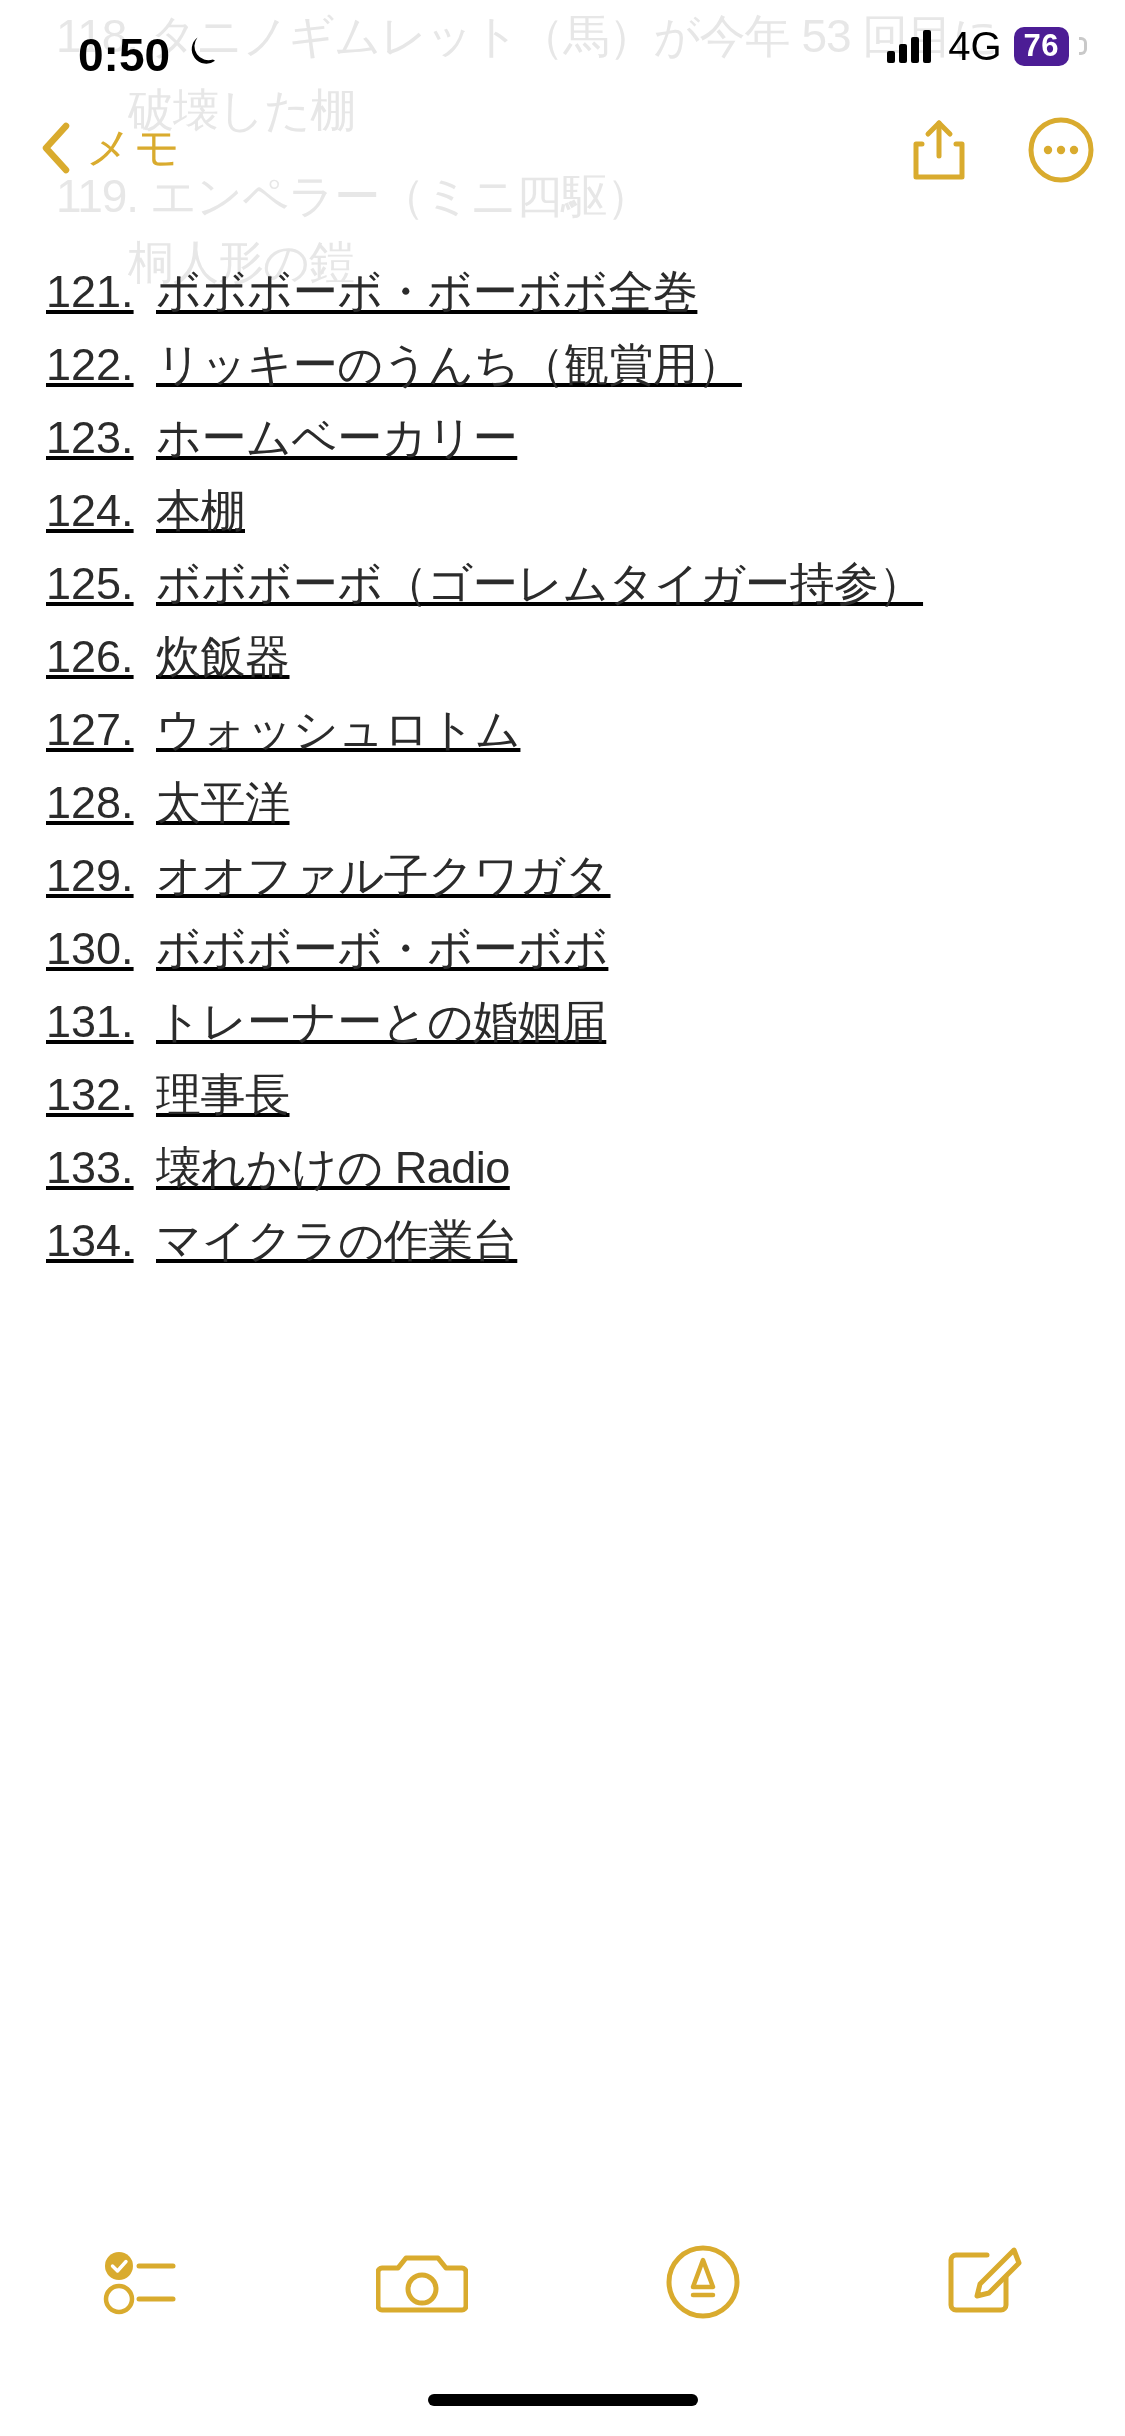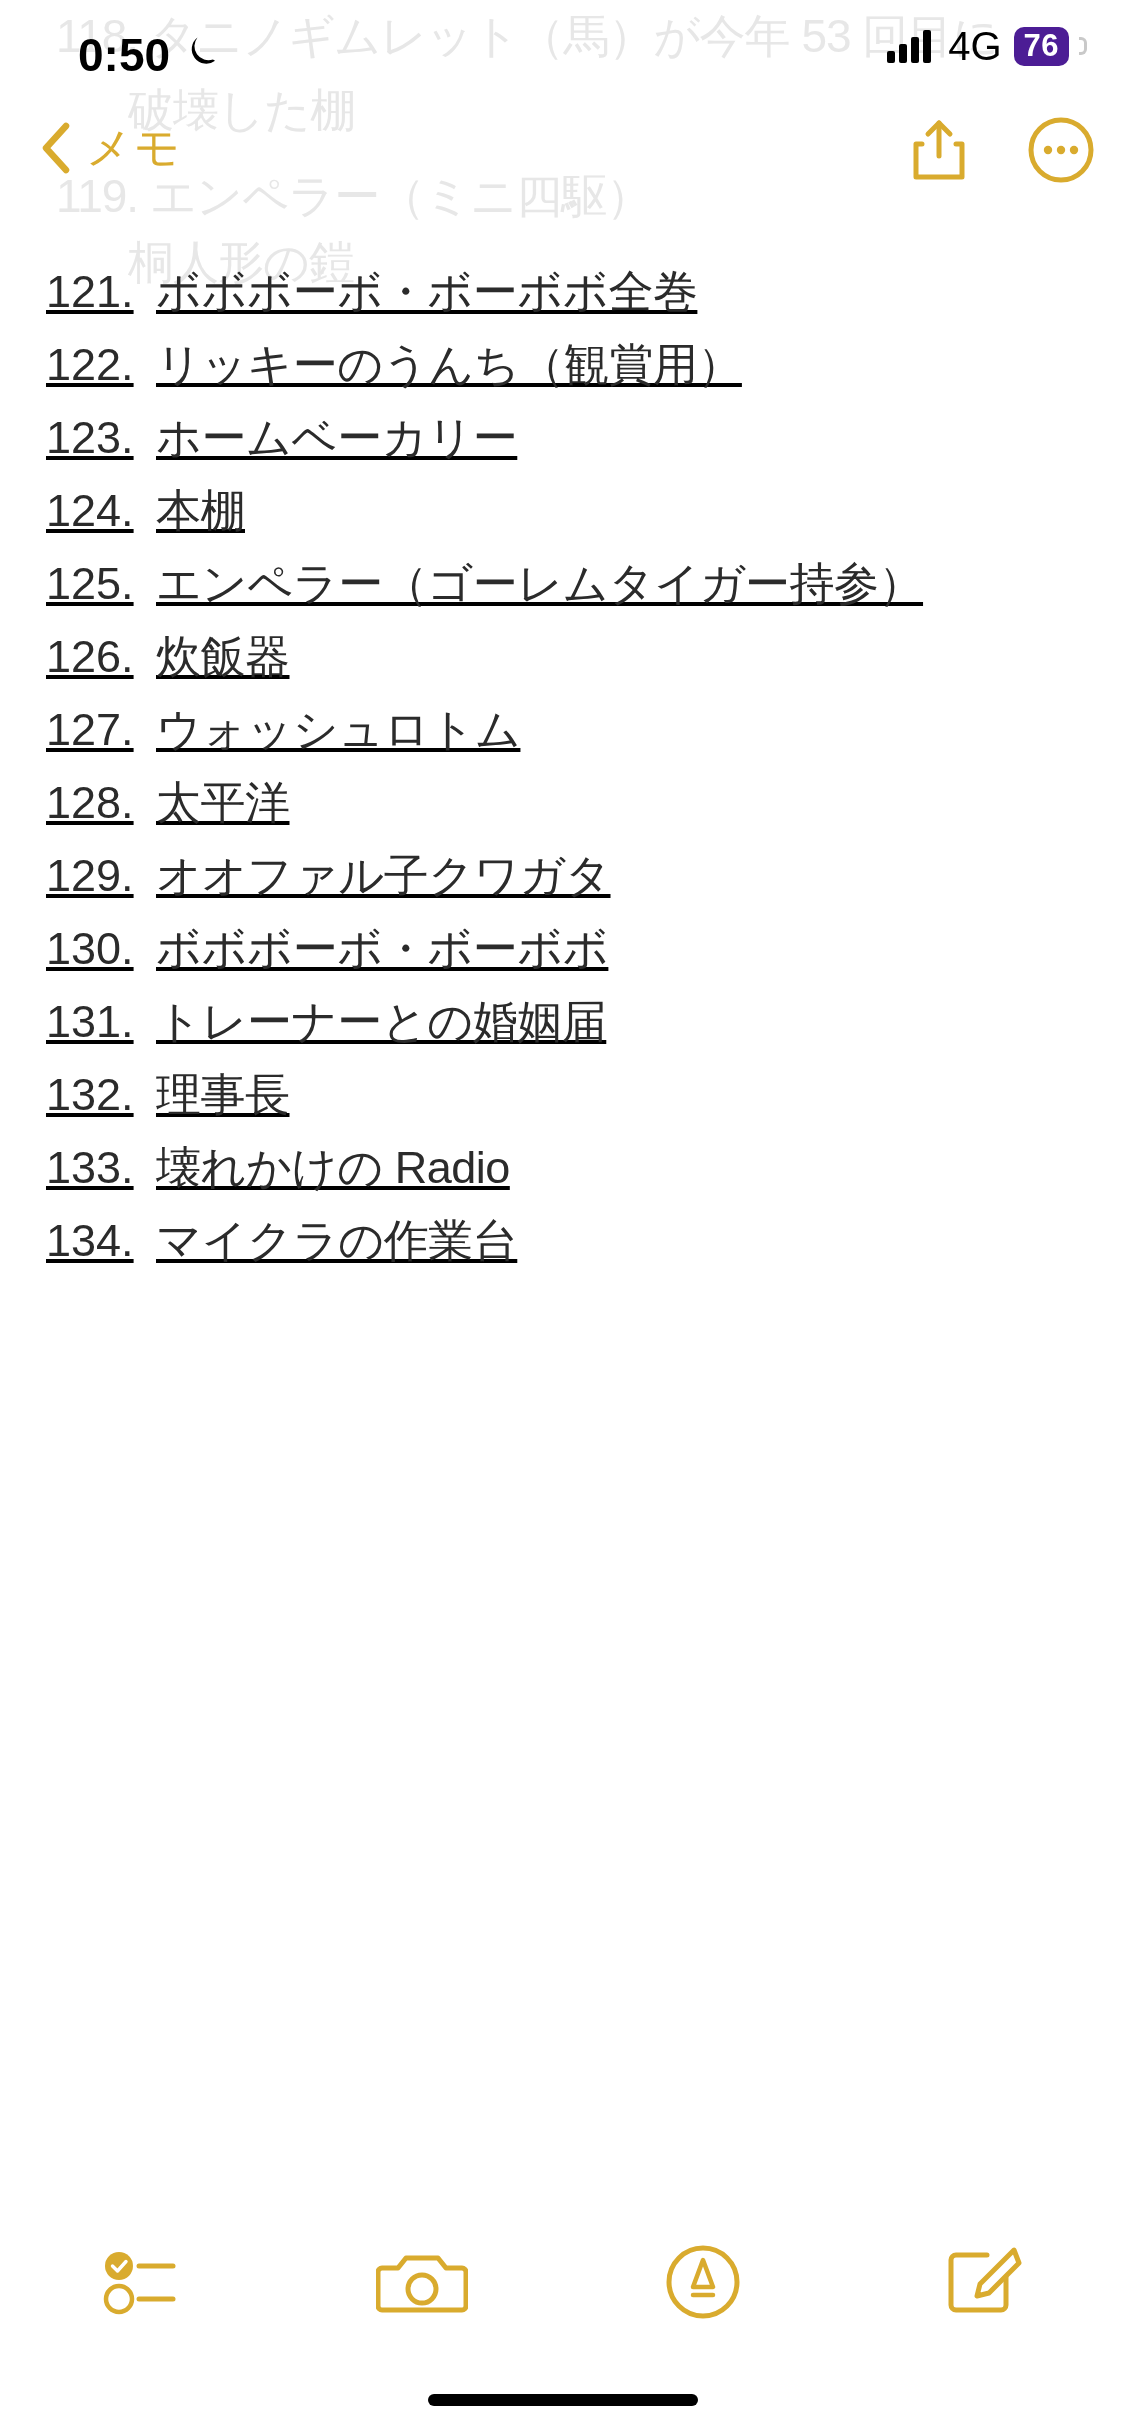--- a/index.html
+++ b/index.html
@@ -264,21 +264,21 @@
     <div class="note-line">
       <span class="line-num">123.</span>
       <span class="line-text">ホームベーカリー</span>
     </div>
     <div class="note-line">
       <span class="line-num">124.</span>
       <span class="line-text">本棚</span>
     </div>
     <div class="note-line">
       <span class="line-num">125.</span>
-      <span class="line-text">エンペラー（ゴーレムタイガー持参）</span>
+      <span class="line-text">ボボボーボ（ゴーレムタイガー持参）</span>
     </div>
     <div class="note-line">
       <span class="line-num">126.</span>
       <span class="line-text">炊飯器</span>
     </div>
     <div class="note-line">
       <span class="line-num">127.</span>
       <span class="line-text">ウォッシュロトム</span>
     </div>
     <div class="note-line">

